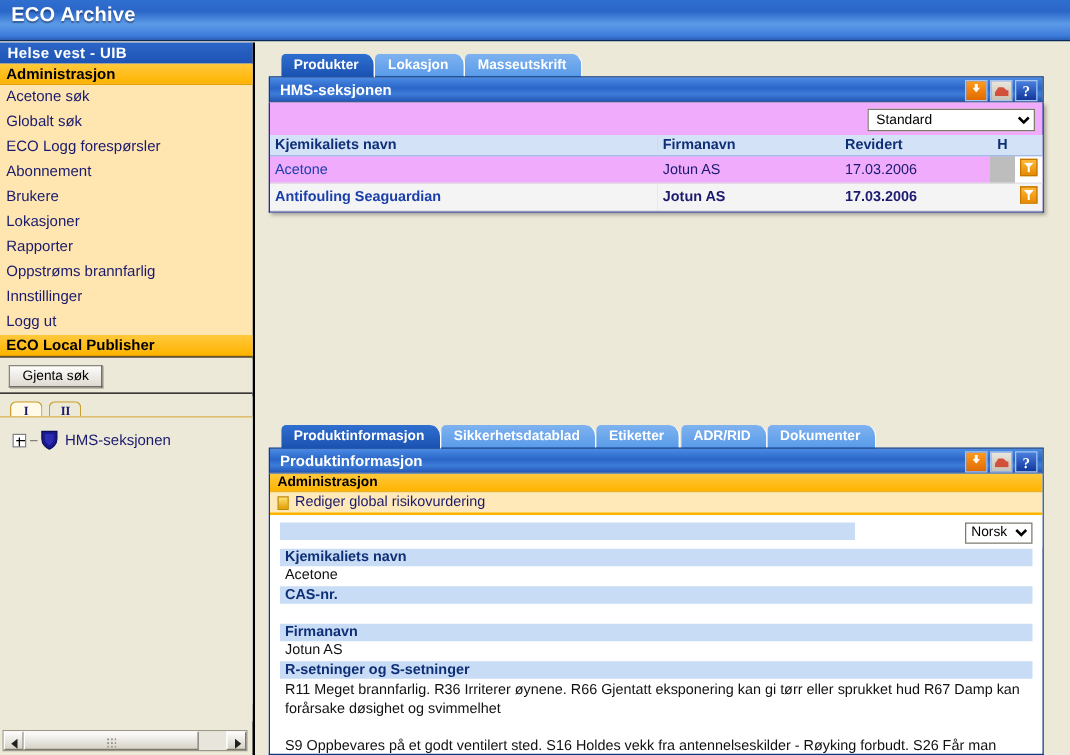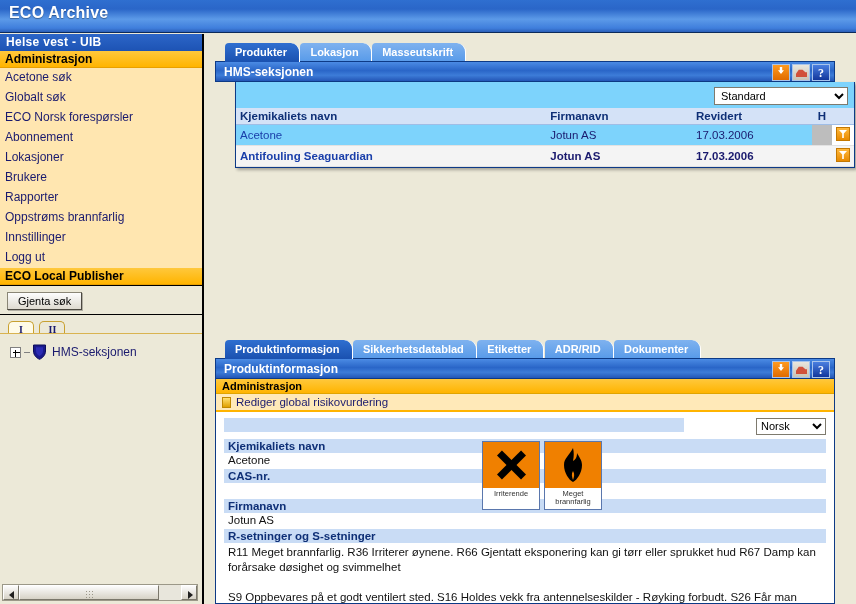--- a/index.html
+++ b/index.html
@@ -181,23 +181,22 @@
     background: linear-gradient(to bottom,#4a7fe0,#12379c);
     color:#fff; font-size:12px; font-weight:bold; text-align:center; line-height:16px;
     font-family:"Liberation Serif", serif;
   }
 
   
   #panel-top { left: 215px; top: 42px; width: 620px; height: 120px; }
   #panel-top .panel-head { top: 19px; }
   .tbody {
     position: absolute; left: 0; top: 40px; width: 100%;
-    background: #7dd3fc; border: 1px solid #0d3a86; border-top: none;
+    background: #f0abfc; border: 1px solid #0d3a86; border-top: none;
     box-shadow: 2px 2px 3px rgba(0,0,0,0.3);
-    margin-left: 20px;
   }
   .filter-row { padding: 4px 6px 3px 6px; text-align: right; }
   select.sel {
     font-family: "Liberation Sans", sans-serif;
     font-size: 11px; width: 134px; height: 18px;
     border: 1px solid #7e7a6e; background: #fff; padding: 0 2px;
   }
   table.grid { width: 100%; border-collapse: collapse; font-size: 11.5px; }
   table.grid th {
     background: #d4e2f7; color: #0e2f76; font-weight: bold;
@@ -249,21 +248,21 @@
   .lang-row {
     background: #fff; padding: 4px 8px 4px 6px; text-align: right;
     position: relative; height: 26px;
   }
   .lang-row::before {
     content:""; position:absolute; left:8px; top:6px; right:150px; height:14px;
     background:#c9dcf5;
   }
   select.lang {
     font-family: "Liberation Sans", sans-serif;
-    font-size: 11px; width: 70px; height: 17px;
+    font-size: 11px; width: 54px; height: 17px;
     border: 1px solid #7e7a6e; background: #fff;
   }
 
   .info { position: relative; padding: 0 8px; }
   .flabel {
     background: #c9dcf5; color: #0e2f76; font-weight: bold; font-size: 11.5px;
     padding: 1px 4px; margin-top: 1px;
   }
   .fval { font-size: 11.5px; color: #111; padding: 1px 4px; min-height: 15px; }
   .pictos {
@@ -301,24 +300,24 @@
 </div>
 
 <div id="sidebar">
 
   <div class="org-bar">Helse vest - UIB</div>
 
   <div class="menu">
     <div class="menu-head">Administrasjon</div>
     <a href="#">Acetone søk</a>
     <a href="#">Globalt søk</a>
-    <a href="#">ECO Norsk forespørsler</a>
+    <a href="#">ECO Logg forespørsler</a>
     <a href="#">Abonnement</a>
+    <a href="#">Brukere</a>
     <a href="#">Lokasjoner</a>
-    <a href="#">Brukere</a>
     <a href="#">Rapporter</a>
     <a href="#">Oppstrøms brannfarlig</a>
     <a href="#">Innstillinger</a>
     <a href="#">Logg ut</a>
     <div class="menu-head">ECO Local Publisher</div>
   </div>
 
   <div class="publisher-box">
     <button class="btn">Gjenta søk</button>
   </div>
@@ -435,37 +434,20 @@
       <a href="#">Rediger global risikovurdering</a>
     </div>
 
     <div class="lang-row">
       <select class="lang">
         <option>Norsk</option>
       </select>
     </div>
 
     <div class="info">
-      <div class="pictos">
-        <div class="picto">
-          <div class="sym">
-              <span class="xmark"></span>
-            </div>
-          <div class="cap">Irriterende</div>
-        </div>
-        <div class="picto">
-          <div class="sym">
-            <svg width="34" height="36" viewBox="0 0 34 36">
-              <path d="M17 1 C13 9 8 11 8 18 C8 26 13 33 17 35 C21 33 26 26 26 18 C26 13 23 10 21 6 C21 11 19 13 17 14 C18 9 18 5 17 1 Z" fill="#000"></path>
-              <path d="M17 33 C16 30 15 27 17 24 C19 27 18 30 17 33 Z" fill="#f08000"></path>
-            </svg>
-          </div>
-          <div class="cap">Meget brannfarlig</div>
-        </div>
-      </div>
 
       <div class="flabel">Kjemikaliets navn</div>
       <div class="fval">Acetone</div>
       <div class="flabel">CAS-nr.</div>
       <div class="fval"></div>
       <div class="flabel">Firmanavn</div>
       <div class="fval">Jotun AS</div>
       <div class="flabel">R-setninger og S-setninger</div>
       <div class="rstext">R11 Meget brannfarlig. R36 Irriterer øynene. R66 Gjentatt eksponering kan gi tørr eller sprukket hud R67 Damp kan forårsake døsighet og svimmelhet
 

